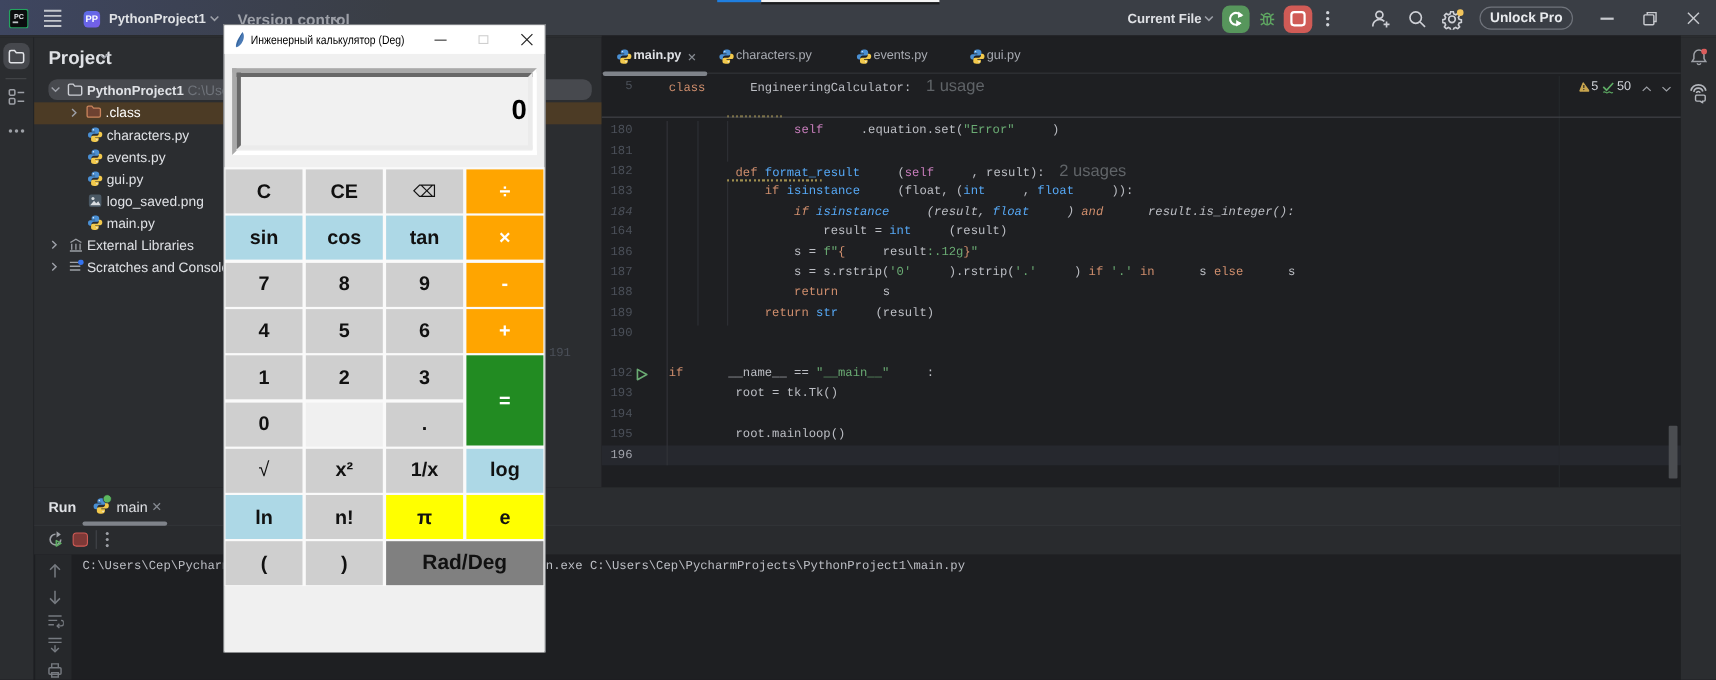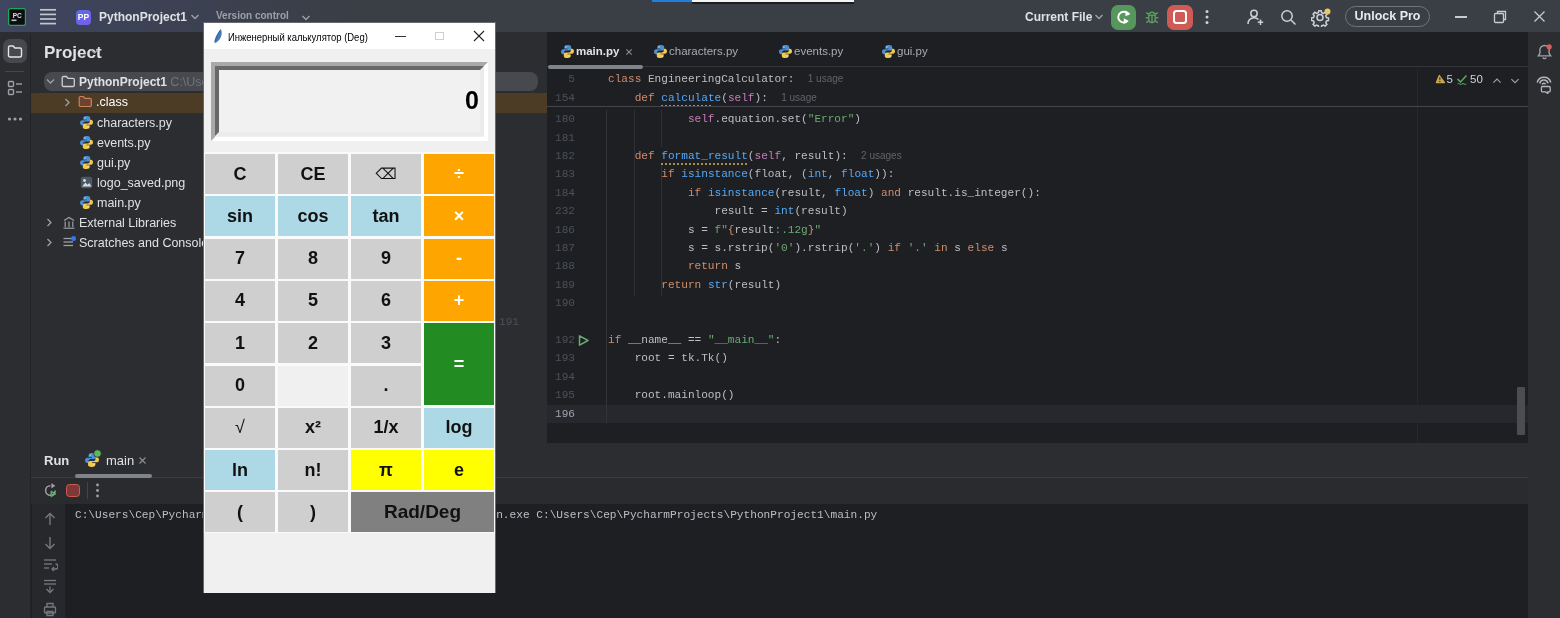--- a/index.html
+++ b/index.html
@@ -6,22 +6,22 @@
   html,body { width:1560px; height:618px; overflow:hidden; background:#1e1f22;
     font-family:"Liberation Sans", sans-serif; }
   #app { position:relative; width:1351px; height:618px; }
   .abs { position:absolute; }
   .mono { font-family:"Liberation Mono", monospace; }
   .cl { position:absolute; left:0; white-space:pre; }
   .k { color:#cf8e6d; }
   .fn { color:#56a8f5; }
   .slf { color:#c77dbb; }
   .st { color:#6aab73; }
-  .df { color:#bcbec4; }
-  .usage { font-family:"Liberation Sans",sans-serif; font-size:10px; color:#606468; }
+  .df { color:#bcbec4;margin-left:34px; }
+  .usage { font-family:"Liberation Sans",sans-serif; font-size:15px; color:#606468; }
   .num { position:absolute; right:0; color:#4b5059; }
 </style>
 </head>
 <body>
 <div id="app">
 
   <div class="abs" id="topbar" style="left:0;top:0;width:1560px;height:32px;background:linear-gradient(90deg,#3e4660 0px,#3c4254 160px,#3a3e45 360px,#3a3e45 1560px);">
 
     <svg class="abs" style="left:8px;top:8px" width="18" height="18" viewBox="0 0 18 18">
       <rect x="0.6" y="0.6" width="16.8" height="16.8" rx="2" fill="#0b0d0e" stroke="#24a45f" stroke-width="1.2"></rect>
@@ -36,21 +36,21 @@
           <line x1="0" y1="11" x2="16" y2="11"></line>
           <line x1="0" y1="15.6" x2="16" y2="15.6"></line>
       </g>
     </svg>
 
     <div class="abs" style="left:76px;top:10px;width:15px;height:15px;border-radius:4px;background:linear-gradient(135deg,#5a6de8,#7a5ce8);color:#fff;font-size:8.5px;font-weight:bold;text-align:center;line-height:15px;">PP</div>
     <div class="abs" style="left:99px;top:10px;color:#dfe1e5;font-size:12px;font-weight:700;">PythonProject1</div>
     <svg class="abs" style="left:190px;top:13px" width="10" height="8" viewBox="0 0 10 8">
         <polyline points="1.5,2 5,5.5 8.5,2" fill="none" stroke="#9da0a8" stroke-width="1.4"></polyline>
       </svg>
-    <div class="abs" style="left:216px;top:10px;color:#9da0a8;font-size:10px;font-weight:600;">Version control</div>
+    <div class="abs" style="left:216px;top:10px;color:#9da0a8;font-size:14px;font-weight:600;">Version control</div>
     <svg class="abs" style="left:301px;top:13.5px" width="10" height="8" viewBox="0 0 10 8">
         <polyline points="1.5,2 5,5.5 8.5,2" fill="none" stroke="#9da0a8" stroke-width="1.4"></polyline>
       </svg>
 
     <div class="abs" style="left:1025px;top:10px;color:#dfe1e5;font-size:12px;font-weight:600;">Current File</div>
     <svg class="abs" style="left:1094px;top:13px" width="10" height="8" viewBox="0 0 10 8">
         <polyline points="1.5,2 5,5.5 8.5,2" fill="none" stroke="#9da0a8" stroke-width="1.4"></polyline>
       </svg>
 
     <div class="abs" style="left:1111px;top:5px;width:25px;height:25px;border-radius:7px;background:#57965c;"></div>
@@ -281,24 +281,20 @@
     <div class="abs" style="left:113.5px;top:76px;width:1px;height:37px;background:#2e3036;"></div>
     <div class="abs" style="left:113.5px;top:131px;width:1px;height:131px;background:#2e3036;"></div>
 
     <div class="abs" style="left:870px;top:35px;width:1px;height:374px;background:#26282c;"></div>
 
     <div class="abs mono" id="sticky" style="left:0;top:35px;width:981px;height:37px;font-size:11.1px;">
       <div class="abs" style="top:1px;width:981px;height:18px;line-height:18px;">
         <span class="num" style="right:953px;">5</span>
         <span class="cl" style="left:61px;"><span class="k">class</span><span class="df"> EngineeringCalculator:</span>  <span class="usage">1 usage</span></span>
       </div>
-      <div class="abs" style="top:19.5px;width:981px;height:18px;line-height:18px;">
-        <span class="num" style="right:953px;">154</span>
-        <span class="cl" style="left:61px;"><span class="df">    </span><span class="k">def </span><span class="fn">calculate</span><span class="df">(</span><span class="slf">self</span><span class="df">):</span>  <span class="usage">1 usage</span></span>
-      </div>
       <div class="abs" style="left:114px;top:35.5px;width:50px;height:2px;background:repeating-linear-gradient(90deg,#a08f4f 0 2px,transparent 2px 4px);"></div>
     </div>
     <div class="abs" style="left:0;top:71.5px;width:981px;height:1px;background:#43454a;"></div>
 
     <div class="abs mono" id="code" style="left:0;top:76.2px;width:981px;font-size:11.1px;line-height:18.42px;">
       <div style="position:relative;height:18.42px;">
           <span class="num" style="right:953px;margin-left:23px;">180</span>
           <span class="cl" style="left:61px;"><span class="df">            </span><span class="slf">self</span><span class="df">.equation.set(</span><span class="st">"Error"</span><span class="df">)</span></span>
         </div>
       <div style="position:relative;height:18.42px;">
@@ -306,26 +302,26 @@
         </div>
       <div style="position:relative;height:18.42px;">
           <span class="num" style="right:953px;">182</span>
           <span class="cl" style="left:61px;"><span class="df">    </span><span class="k">def </span><span class="fn">format_result</span><span class="df">(</span><span class="slf">self</span><span class="df">, result):</span>  <span class="usage">2 usages</span></span>
           <span class="abs" style="left:114px;top:15.5px;width:86px;height:2px;background:repeating-linear-gradient(90deg,#a08f4f 0 2px,transparent 2px 4px);"></span>
         </div>
       <div style="position:relative;height:18.42px;">
           <span class="num" style="right:953px;">183</span>
           <span class="cl" style="left:61px;"><span class="df">        </span><span class="k">if </span><span class="fn">isinstance</span><span class="df">(float, (</span><span class="fn">int</span><span class="df">, </span><span class="fn">float</span><span class="df">)):</span></span>
         </div>
-      <div style="position:relative;height:18.42px;">
+      <div style="position:relative;height:18.42px;font-style:italic;">
           <span class="num" style="right:953px;">184</span>
           <span class="cl" style="left:61px;"><span class="df">            </span><span class="k">if </span><span class="fn">isinstance</span><span class="df">(result, </span><span class="fn">float</span><span class="df">) </span><span class="k">and </span><span class="df">result.is_integer():</span></span>
         </div>
       <div style="position:relative;height:18.42px;">
-          <span class="num" style="right:953px;">232</span>
+          <span class="num" style="right:953px;">164</span>
           <span class="cl" style="left:61px;"><span class="df">                result = </span><span class="fn">int</span><span class="df">(result)</span></span>
         </div>
       <div style="position:relative;height:18.42px;">
           <span class="num" style="right:953px;">186</span>
           <span class="cl" style="left:61px;"><span class="df">            s = </span><span class="st">f"</span><span class="k">{</span><span class="df">result</span><span class="st">:.12g</span><span class="k">}</span><span class="st">"</span></span>
         </div>
       <div style="position:relative;height:18.42px;">
           <span class="num" style="right:953px;">187</span>
           <span class="cl" style="left:61px;"><span class="df">            s = s.rstrip(</span><span class="st">'0'</span><span class="df">).rstrip(</span><span class="st">'.'</span><span class="df">) </span><span class="k">if </span><span class="st">'.' </span><span class="k">in </span><span class="df">s </span><span class="k">else </span><span class="df">s</span></span>
         </div>

